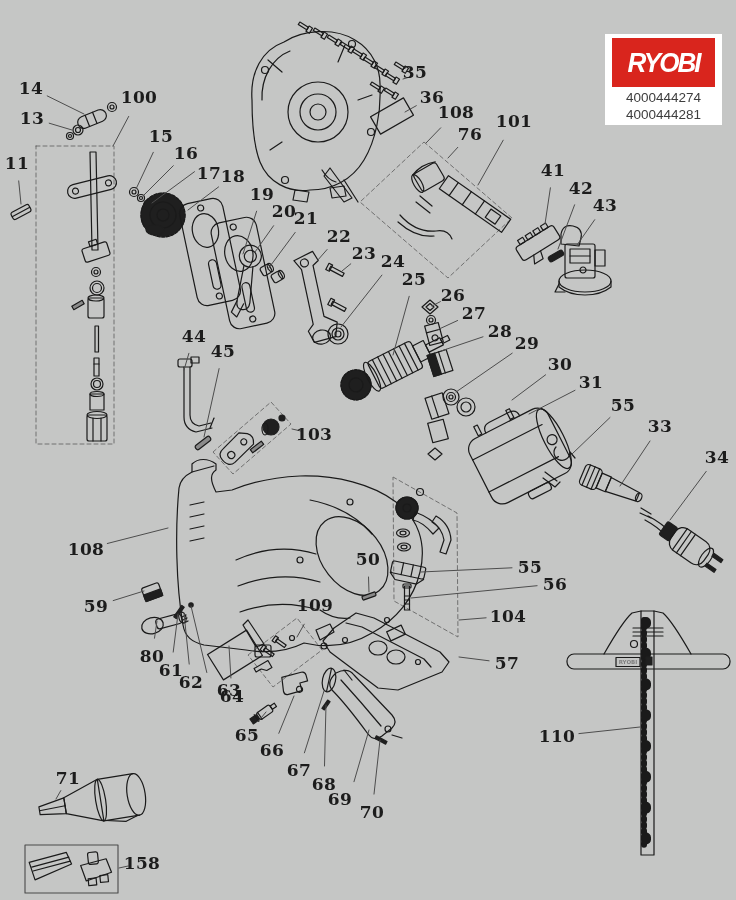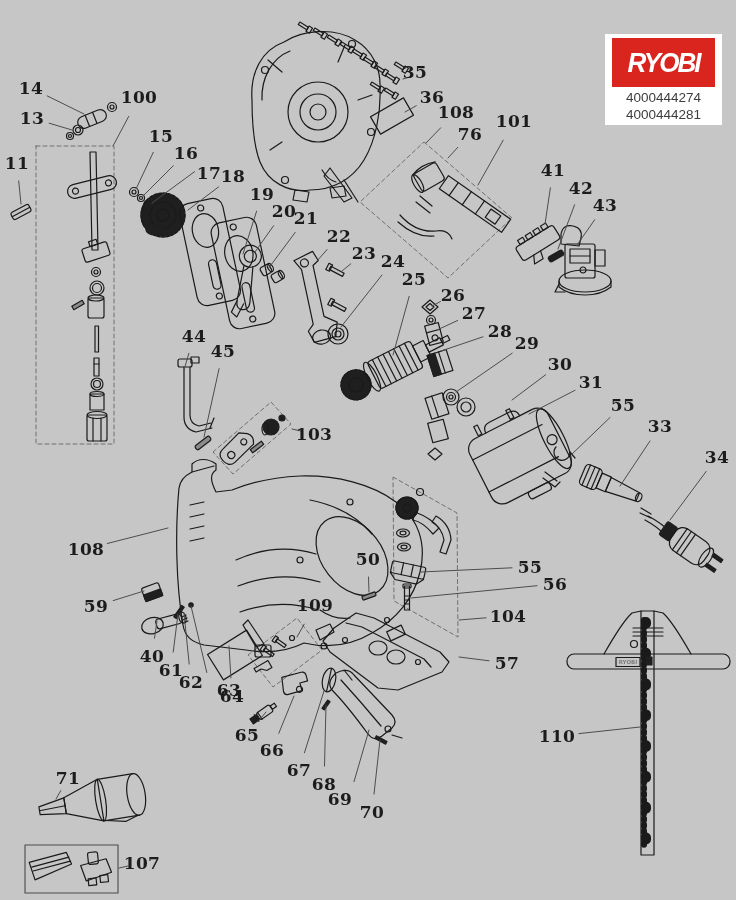--- a/index.html
+++ b/index.html
@@ -673,39 +673,39 @@
       <span class="plabel" style="left: 470px; top: 134px;">76</span>
       <span class="plabel" style="left: 514px; top: 121px;">101</span>
       <span class="plabel" style="left: 553px; top: 170px;">41</span>
       <span class="plabel" style="left: 581px; top: 188px;">42</span>
       <span class="plabel" style="left: 605px; top: 205px;">43</span>
       <span class="plabel" style="left: 194px; top: 336px;">44</span>
       <span class="plabel" style="left: 223px; top: 351px;">45</span>
       <span class="plabel" style="left: 314px; top: 434px;">103</span>
       <span class="plabel" style="left: 86px; top: 549px;">108</span>
       <span class="plabel" style="left: 96px; top: 606px;">59</span>
-      <span class="plabel" style="left: 152px; top: 656px;">40</span>
+      <span class="plabel" style="left: 152px; top: 656px;">80</span>
       <span class="plabel" style="left: 171px; top: 670px;">61</span>
       <span class="plabel" style="left: 191px; top: 682px;">62</span>
       <span class="plabel" style="left: 229px; top: 690px; text-align: right;">63</span>
       <span class="plabel" style="left: 232px; top: 696px;">64</span>
       <span class="plabel" style="left: 368px; top: 559px;">50</span>
       <span class="plabel" style="left: 315px; top: 605px;">109</span>
       <span class="plabel" style="left: 530px; top: 567px;">55</span>
       <span class="plabel" style="left: 555px; top: 584px;">56</span>
       <span class="plabel" style="left: 508px; top: 616px;">104</span>
       <span class="plabel" style="left: 507px; top: 663px;">57</span>
       <span class="plabel" style="left: 247px; top: 735px;">65</span>
       <span class="plabel" style="left: 272px; top: 750px;">66</span>
       <span class="plabel" style="left: 299px; top: 770px;">67</span>
       <span class="plabel" style="left: 324px; top: 784px;">68</span>
       <span class="plabel" style="left: 340px; top: 799px;">69</span>
       <span class="plabel" style="left: 372px; top: 812px;">70</span>
       <span class="plabel" style="left: 68px; top: 778px;">71</span>
-      <span class="plabel" style="left: 142px; top: 863px;">107</span>
+      <span class="plabel" style="left: 142px; top: 863px;">158</span>
       <span class="plabel" style="left: 557px; top: 736px;">110</span>
     </div>
 
 <div class="logo-card">
   <div class="logo-red">
     <span>RYOBI</span>
   </div>
   <div class="pn pn-1">4000444274</div>
   <div class="pn pn-2">4000444281</div>
 </div>

